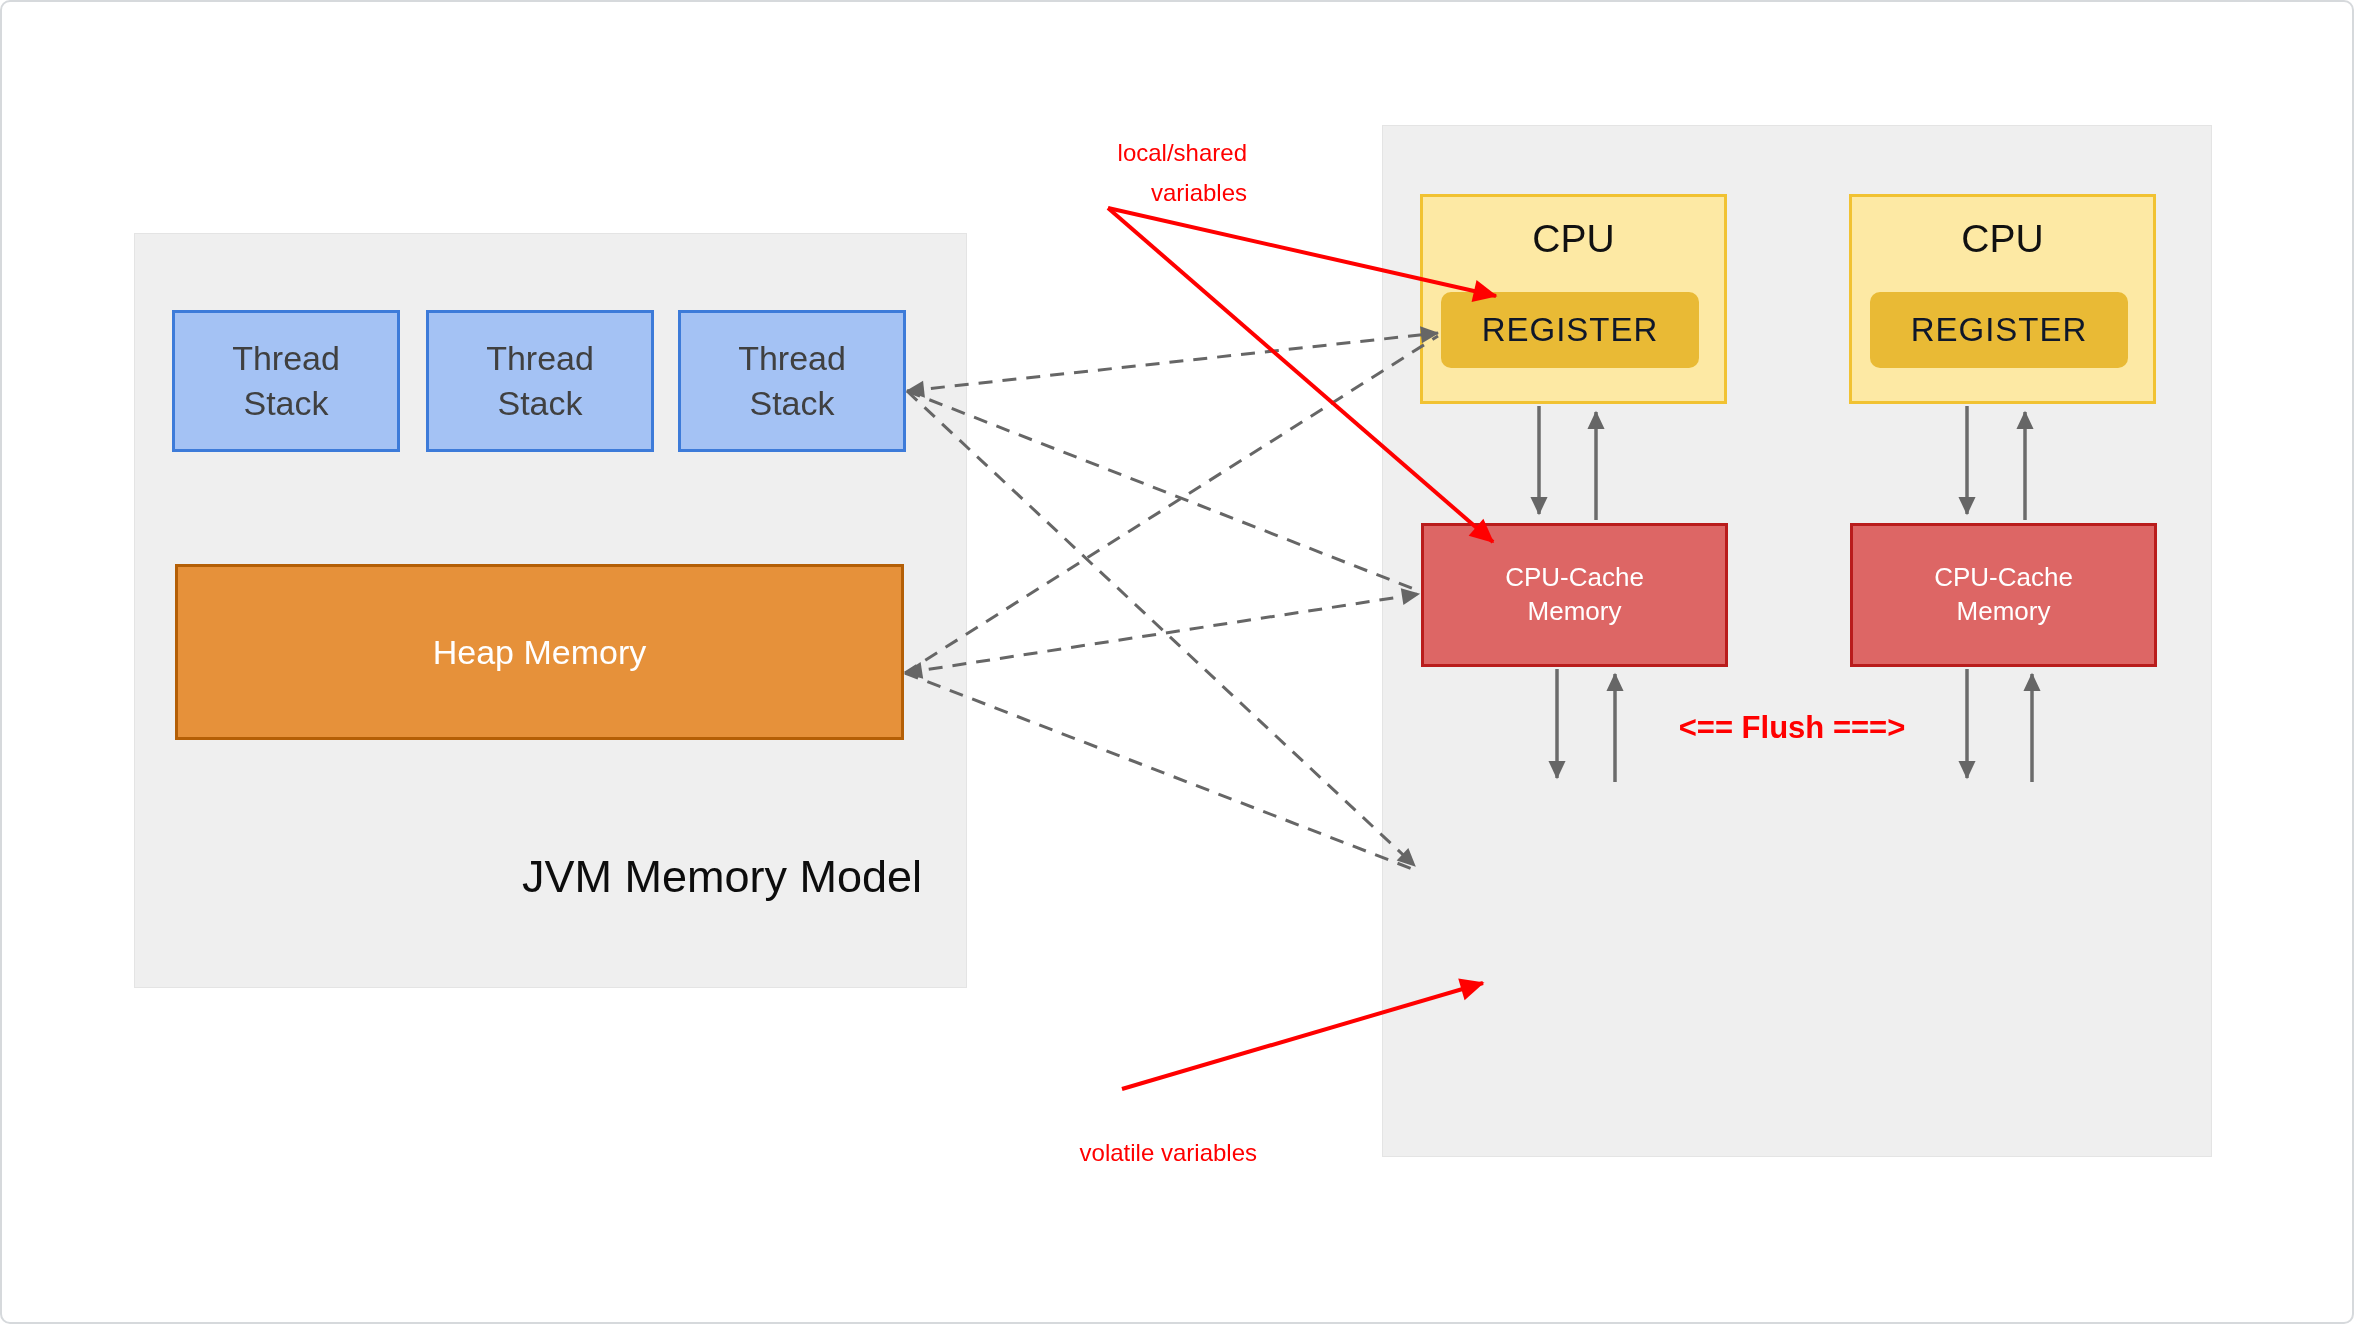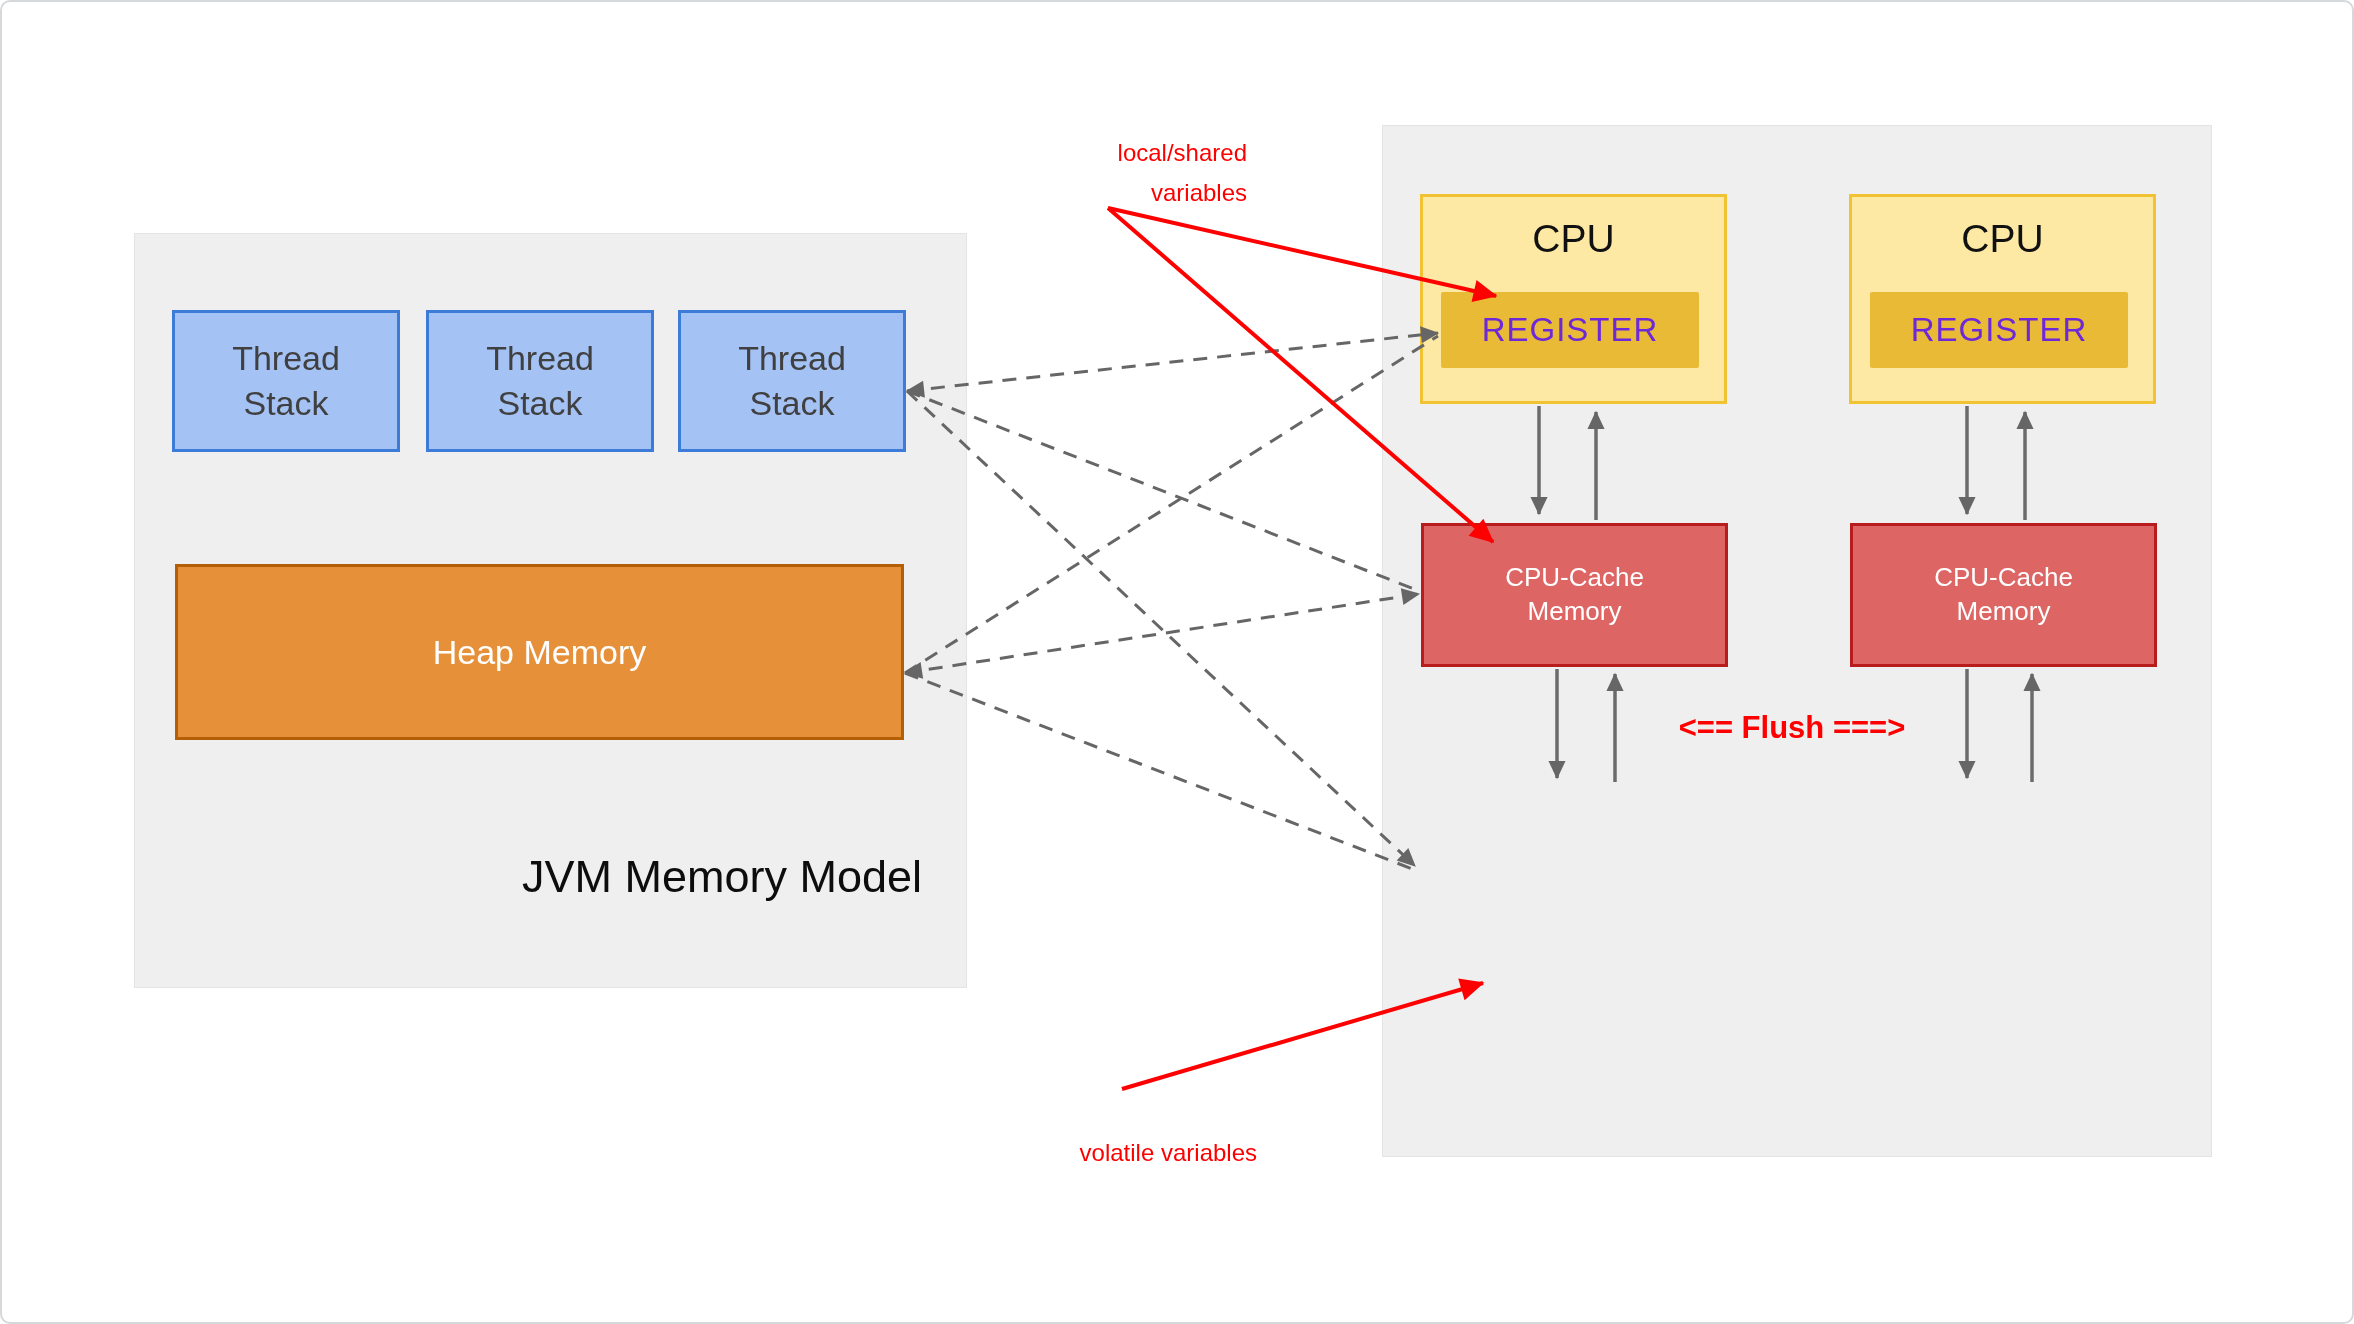--- a/index.html
+++ b/index.html
@@ -20,22 +20,22 @@
   .heap{
     background:#e6913a;border:3px solid #b45f06;
     font-size:34px;color:#ffffff;
   }
   .cpu-box{
     background:#fde9a4;border:3px solid #f1c232;
     flex-direction:column;justify-content:flex-start;padding-top:20px;
   }
   .cpu-label{font-size:39px;color:#111111;}
   .register{
-    background:#e9ba35;border-radius:2px;
-    font-size:33px;letter-spacing:1px;color:#6d28d9;
+    background:#e9ba35;border-radius:10px;
+    font-size:33px;letter-spacing:1px;color:#0f172a;
   }
   .cache{
     background:#dd6665;border:3px solid #b91c1c;
     font-size:26px;line-height:1.3;color:#ffffff;
   }
   .ram{
     background:#6aa84f;border:3px solid #38761d;
     font-size:34px;color:#ffffff;
   }
   .model-title{font-size:45px;color:#0d0d0d;text-align:center;}

